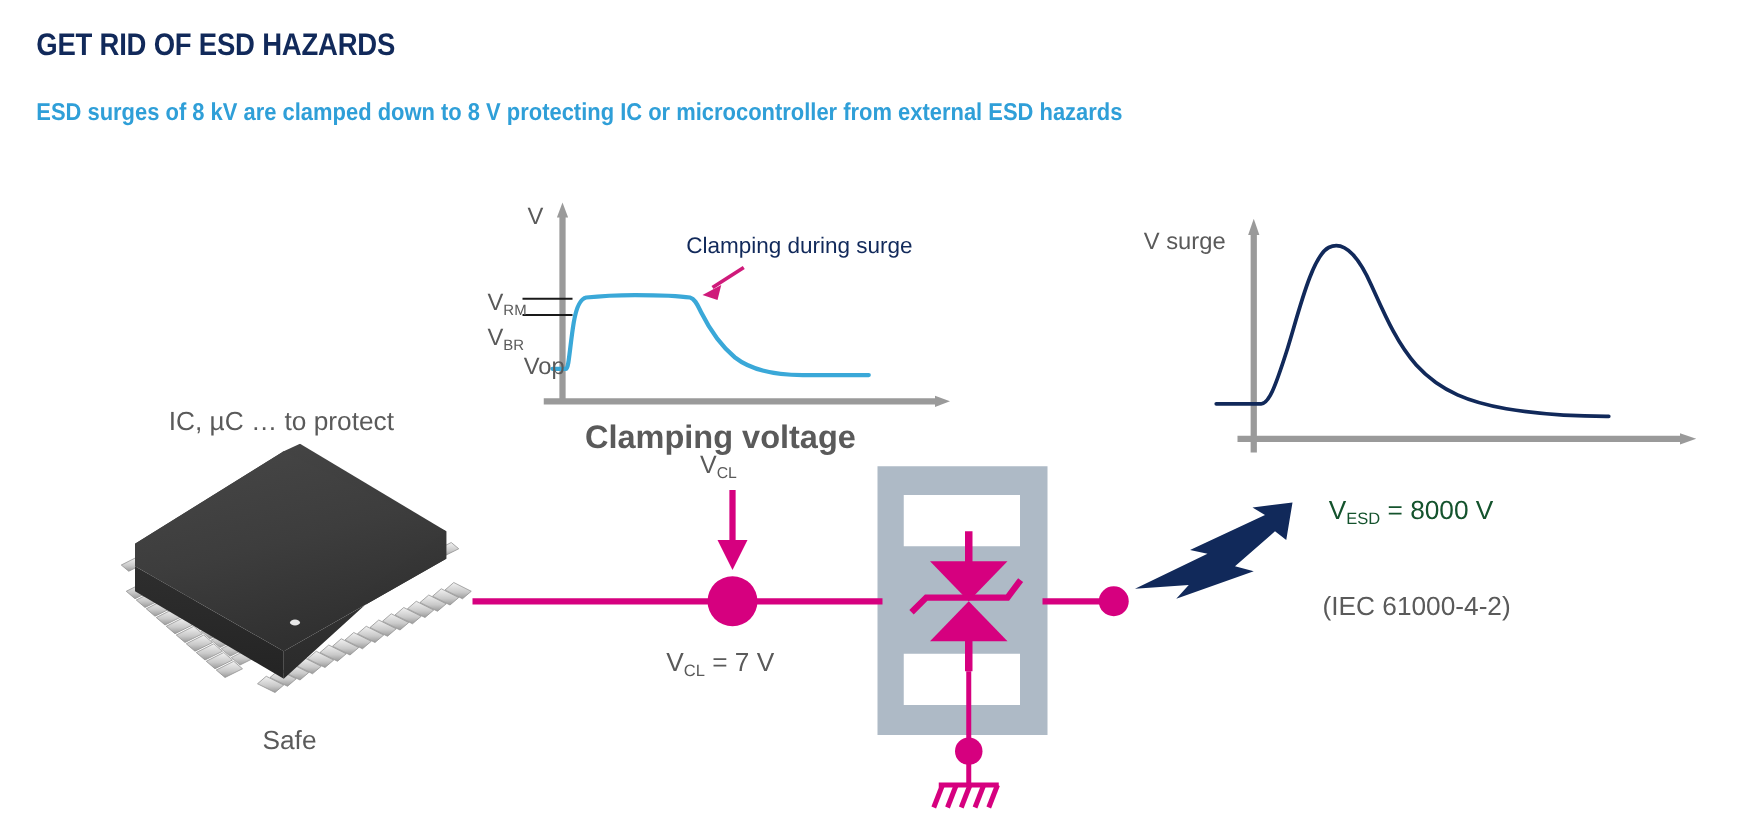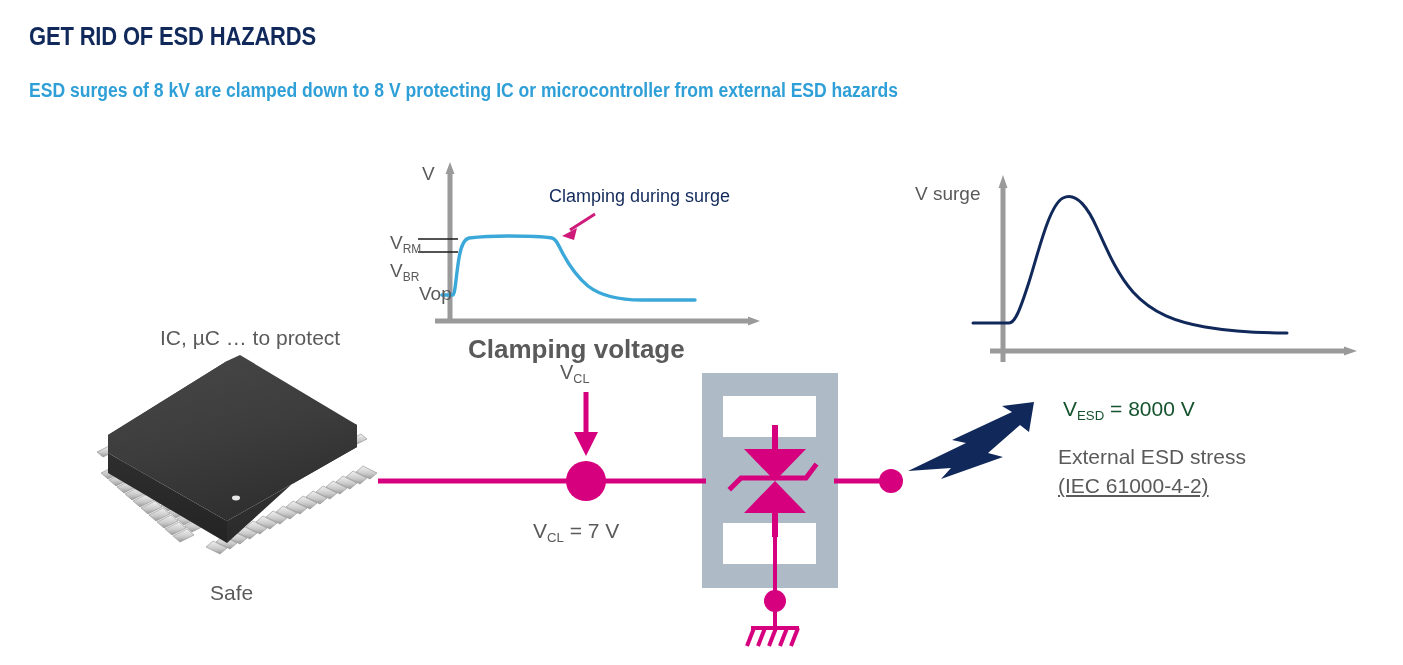--- a/index.html
+++ b/index.html
@@ -82,21 +82,20 @@
     top: 0.33em;
   }
 
   .label-ic {
     position: absolute;
     left: 135px;
     top: 326px;
     font-size: 21px;
     color: #5a5a5a;
     white-space: nowrap;
-    margin-left: 25px;
   }
   .label-safe {
     position: absolute;
     left: 210px;
     top: 581px;
     font-size: 21px;
     color: #5a5a5a;
     white-space: nowrap;
   }
   .vcl-value {
@@ -123,21 +122,20 @@
     color: #5a5a5a;
     white-space: nowrap;
   }
   .esd-line3 {
     position: absolute;
     left: 1058px;
     top: 474px;
     font-size: 21px;
     color: #5a5a5a;
     white-space: nowrap;
-    text-decoration: underline;
   }
   .annot-clamping {
     position: absolute;
     left: 549px;
     top: 186px;
     font-size: 18px;
     color: #11295a;
     white-space: nowrap;
   }
 
@@ -350,16 +348,15 @@
   <div class="label-safe">Safe</div>
 
   <div class="vcl-value">
     <span>V</span><span class="sub">CL</span><span> = 7 V</span>
   </div>
 
   <div class="esd-value">
     <span>V</span><span class="sub">ESD</span><span> = 8000 V</span>
   </div>
 
-  <div class="esd-line2">External ESD stress</div>
   <div class="esd-line3">(IEC 61000-4-2)</div>
 
 </div>
 
 </body></html>

